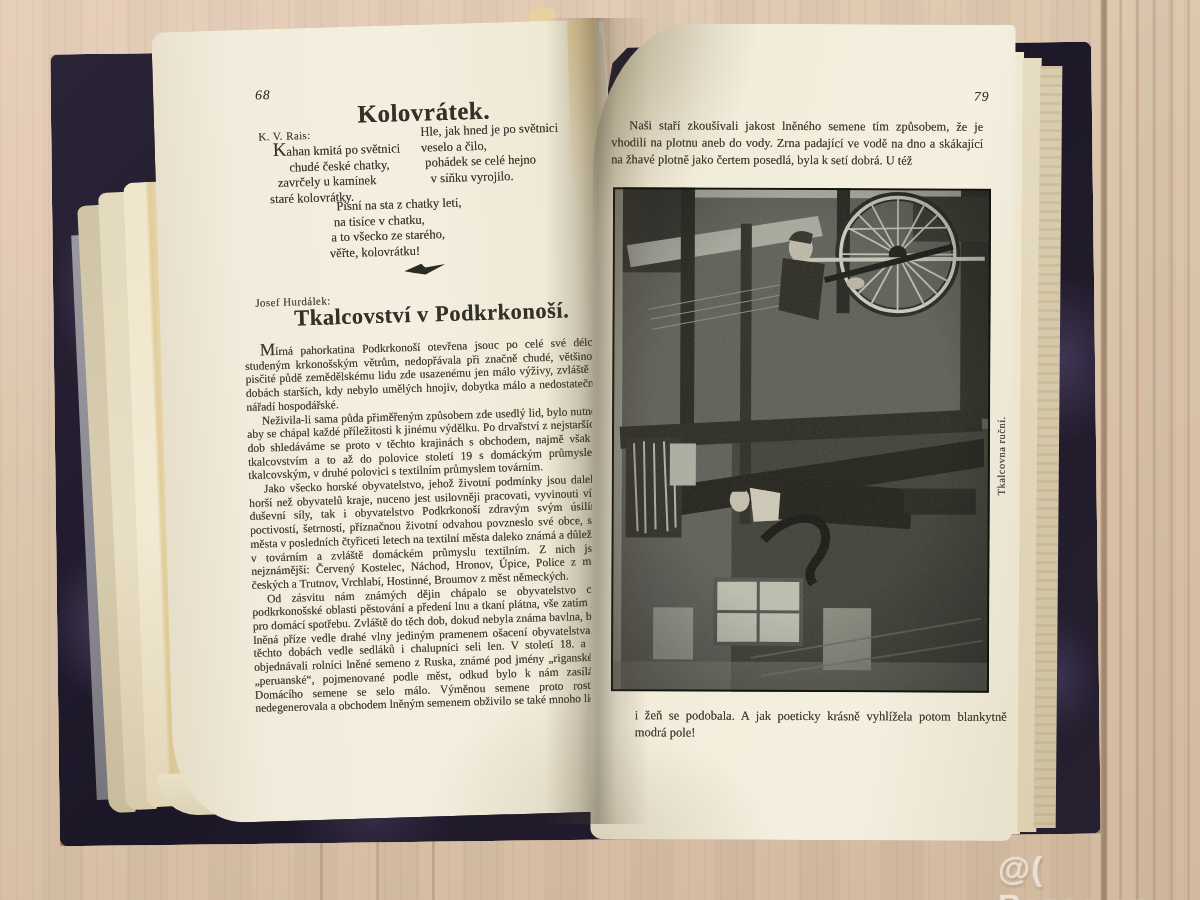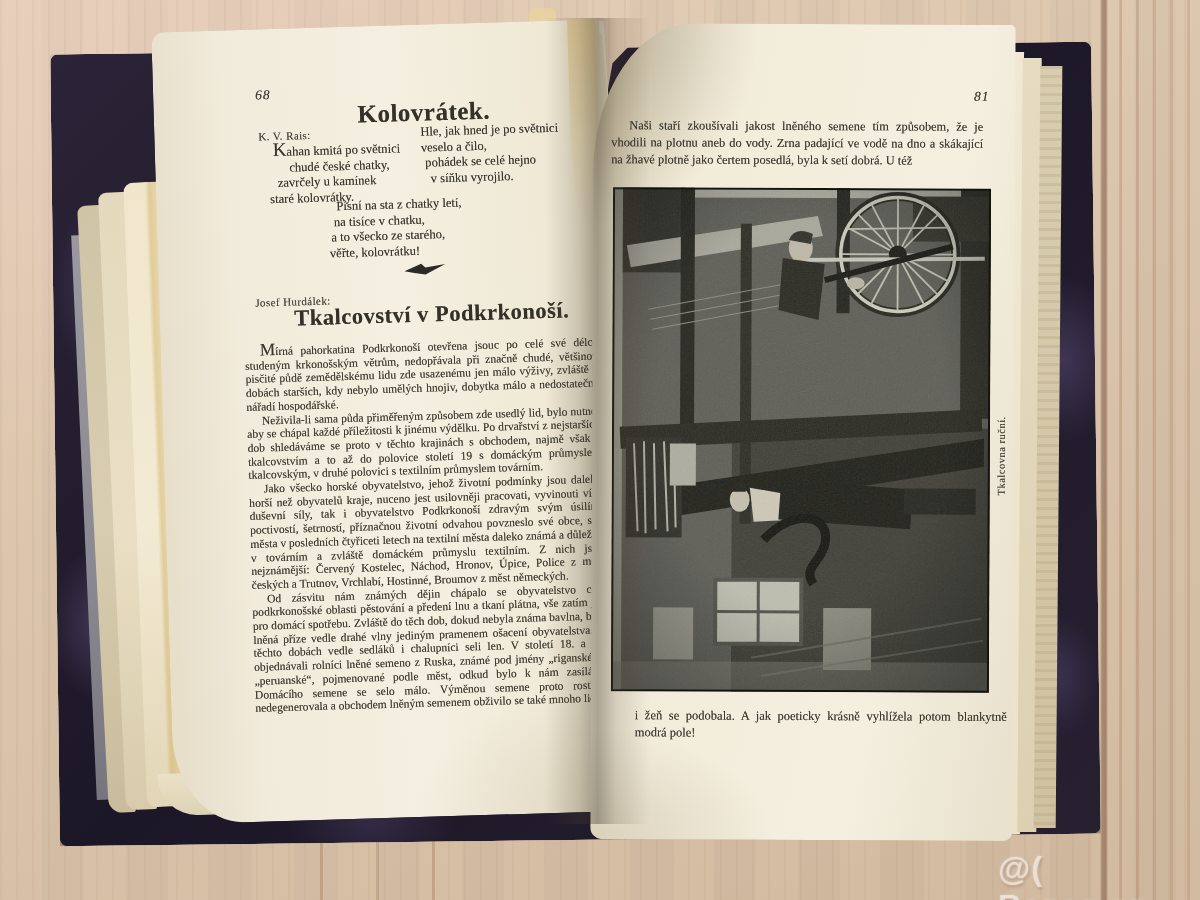--- a/index.html
+++ b/index.html
@@ -179,21 +179,21 @@
     <div class="bodytext">
       <p class="cap">Mírná pahorkatina Podkrkonoší otevřena jsouc po celé své délce studeným krkonošským větrům, nedopřávala při značně chudé, většinou pisčité půdě zemědělskému lidu zde usazenému jen málo výživy, zvláště v dobách starších, kdy nebylo umělých hnojiv, dobytka málo a nedostatečné nářadí hospodářské.</p>
       <p>Neživila-li sama půda přiměřeným způsobem zde usedlý lid, bylo nutno, aby se chápal každé příležitosti k jinému výdělku. Po drvařství z nejstarších dob shledáváme se proto v těchto krajinách s obchodem, najmě však s tkalcovstvím a to až do polovice století 19 s domáckým průmyslem tkalcovským, v druhé polovici s textilním průmyslem továrním.</p>
       <p>Jako všecko horské obyvatelstvo, jehož životní podmínky jsou daleko horší než obyvatelů kraje, nuceno jest usilovněji pracovati, vyvinouti více duševní síly, tak i obyvatelstvo Podkrkonoší zdravým svým úsilím, poctivostí, šetrností, příznačnou životní odvahou povzneslo své obce, svá města v posledních čtyřiceti letech na textilní města daleko známá a důležitá v továrním a zvláště domáckém průmyslu textilním. Z nich jsou nejznámější: Červený Kostelec, Náchod, Hronov, Úpice, Police z měst českých a Trutnov, Vrchlabí, Hostinné, Broumov z měst německých.</p>
       <p>Od zásvitu nám známých dějin chápalo se obyvatelstvo celé podkrkonošské oblasti pěstování a předení lnu a tkaní plátna, vše zatím jen pro domácí spotřebu. Zvláště do těch dob, dokud nebyla známa bavlna, byla lněná příze vedle drahé vlny jediným pramenem ošacení obyvatelstva. V těchto dobách vedle sedláků i chalupníci seli len. V století 18. a 19. objednávali rolníci lněné semeno z Ruska, známé pod jmény „riganské“ a „peruanské“, pojmenované podle měst, odkud bylo k nám zasíláno. Domácího semene se selo málo. Výměnou semene proto rostlina nedegenerovala a obchodem lněným semenem obživilo se také mnoho lidí.</p>
     </div>
   </div>
 
   <div class="page page-right ink">
 
-    <div class="pagenum" style="right:26px;top:64px;">81</div>
+    <div class="pagenum" style="right:26px;top:64px;">79</div>
 
     <div class="rp-top">Naši staří zkoušívali jakost lněného semene tím způsobem, že je vhodili na plotnu aneb do vody. Zrna padající ve vodě na dno a skákající na žhavé plotně jako čertem posedlá, byla k setí dobrá. U též</div>
 
     <svg class="photo-frame" viewBox="0 0 378 504">
       <defs>
         <radialGradient id="vig" cx="50%" cy="45%" r="70%">
           <stop offset="55%" stop-color="rgba(0,0,0,0)"></stop>
           <stop offset="100%" stop-color="rgba(0,0,0,0.3)"></stop>
         </radialGradient>
         <filter id="grain">

